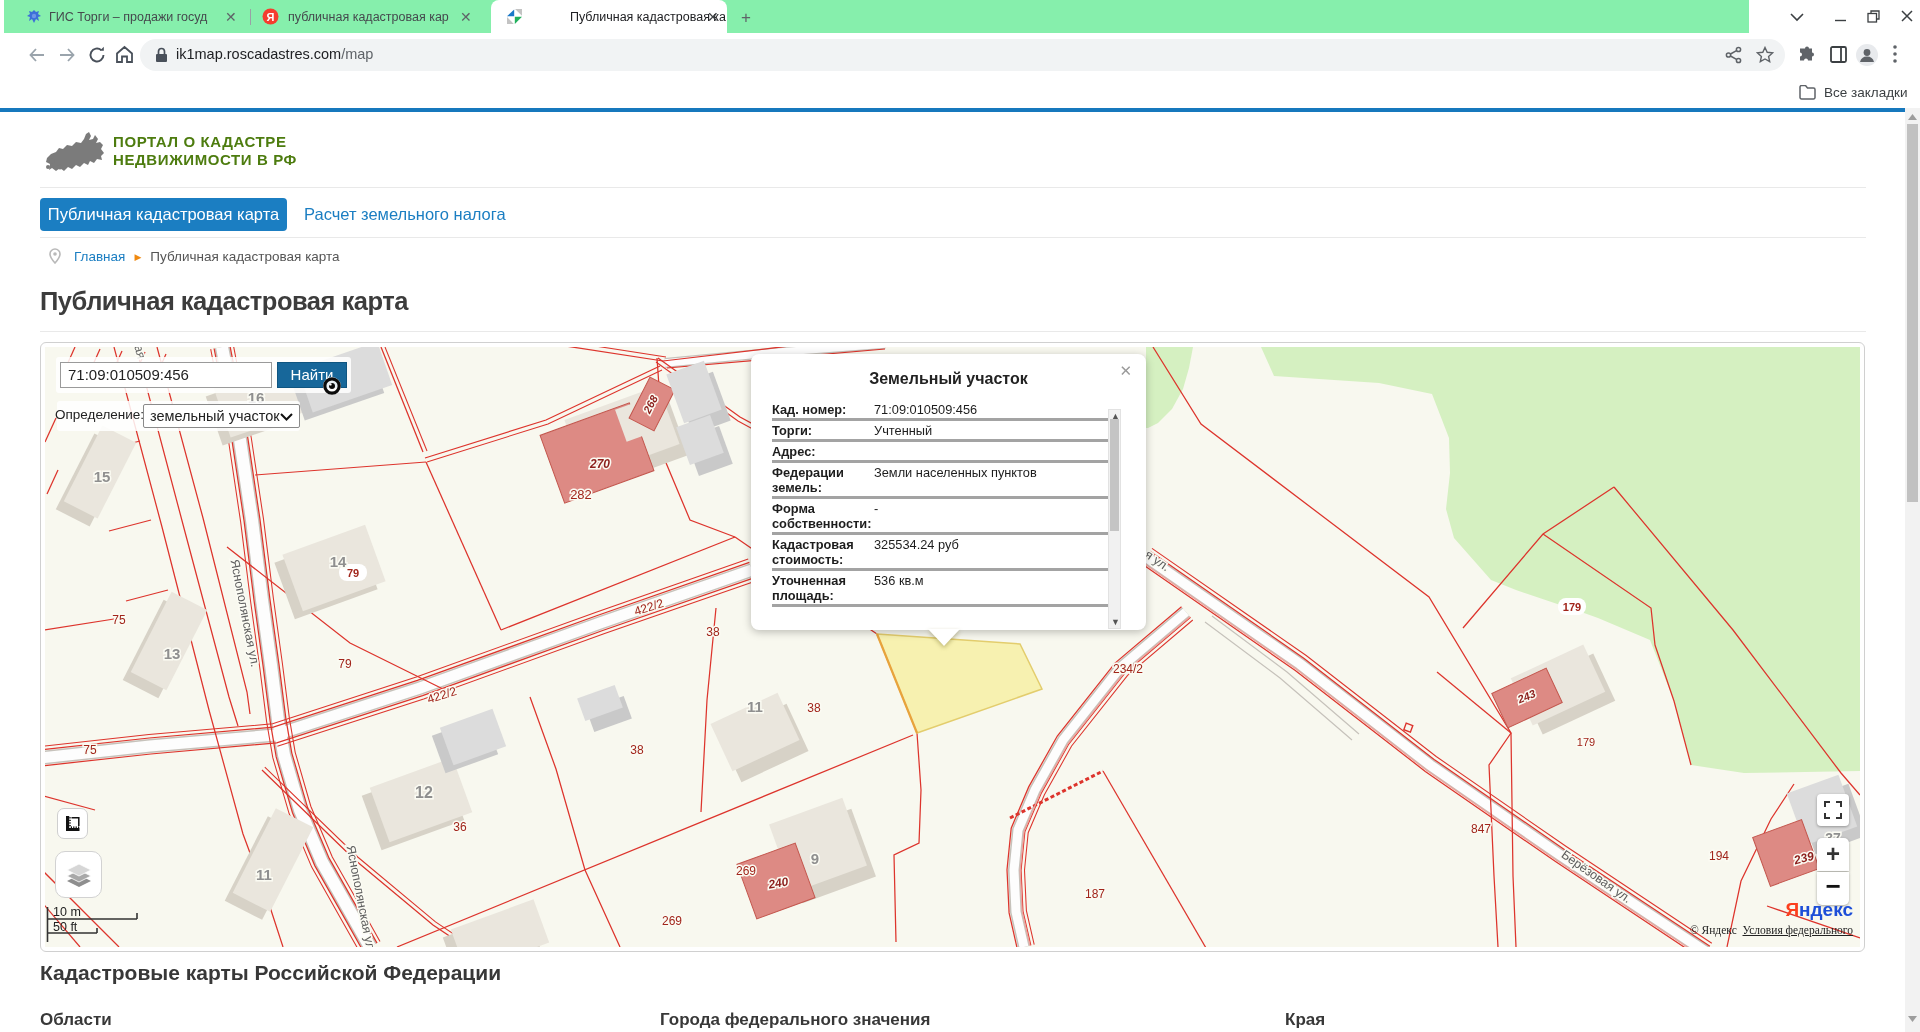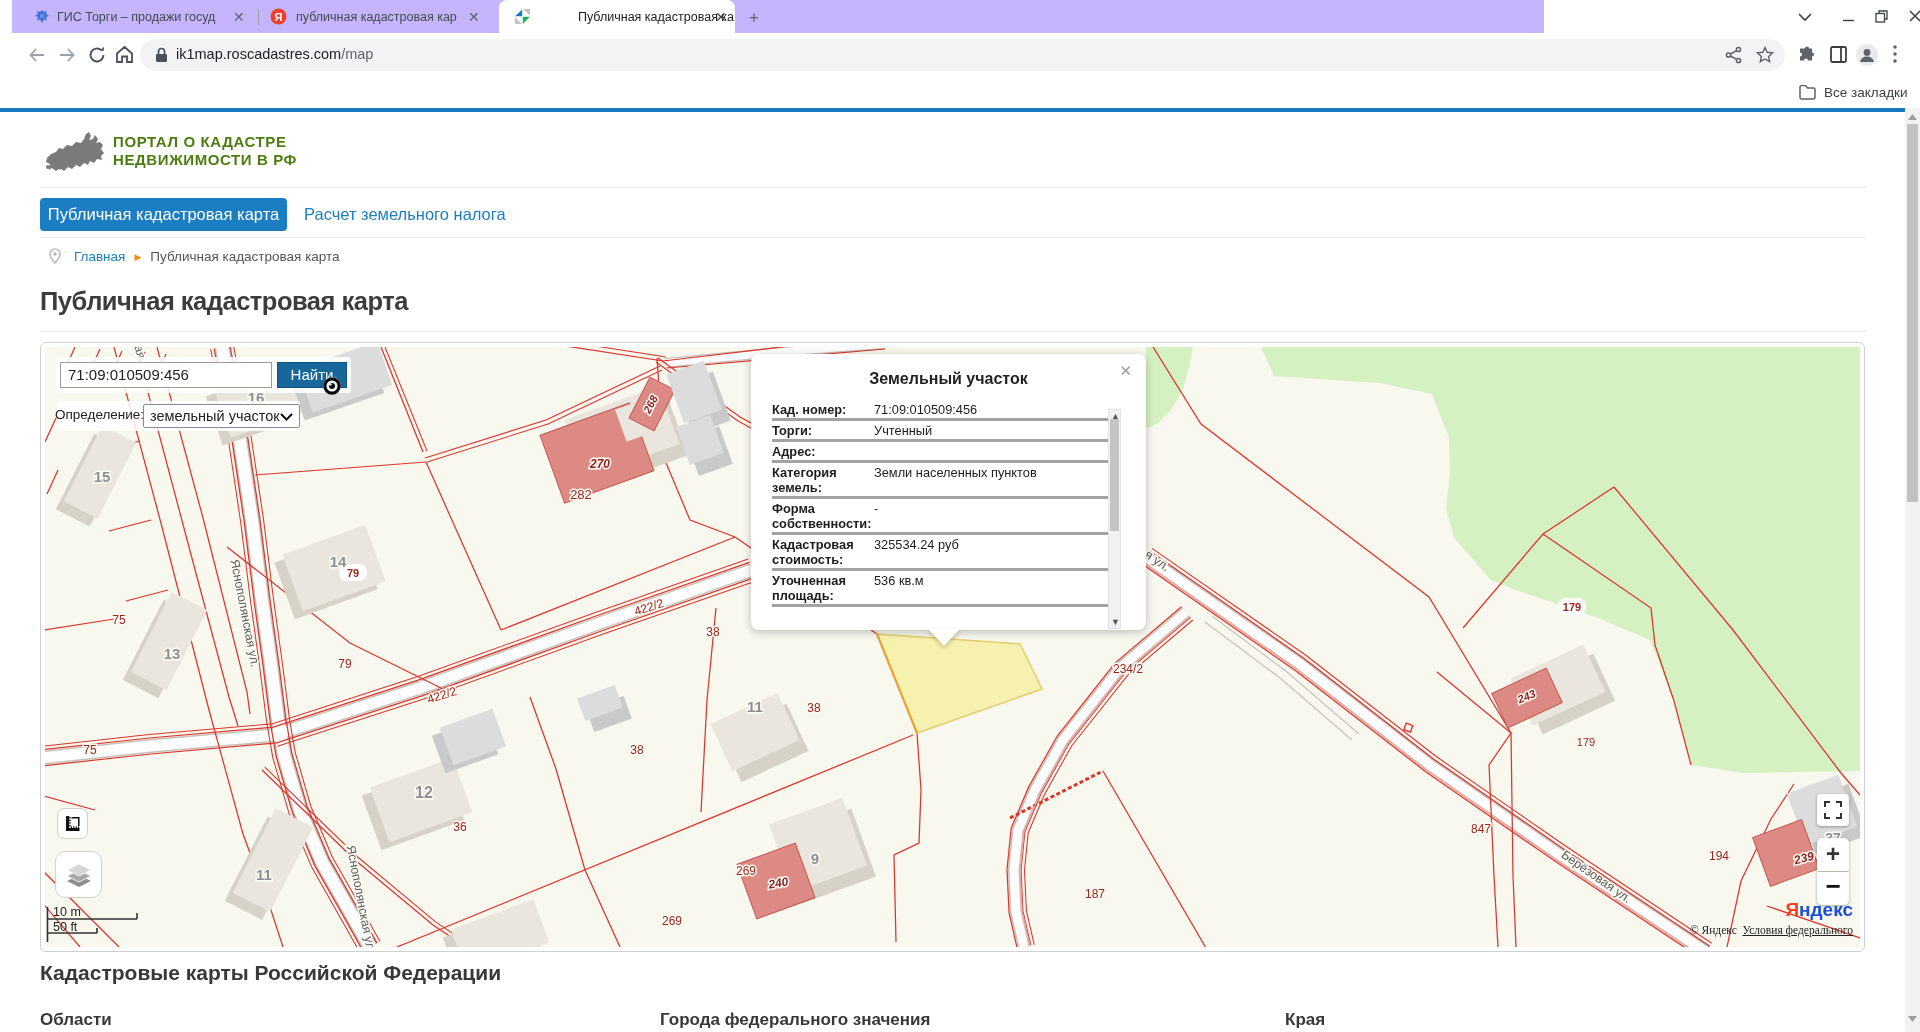--- a/index.html
+++ b/index.html
@@ -1,19 +1,19 @@
 <!DOCTYPE html>
 <html><head>
 <meta charset="utf-8">
 <style>
   * { margin:0; padding:0; box-sizing:border-box; }
   html,body { width:1920px; height:1032px; overflow:hidden; font-family:"Liberation Sans",sans-serif; background:#fff; }
   .abs { position:absolute; }
   
-  #tabbar { position:absolute; left:12px; top:0; width:1532px; height:33px; background:#c4b5fd; }
+  #tabbar { position:absolute; left:4px; top:0; width:1745px; height:33px; background:#86efac; }
   .tab { position:absolute; top:0; height:33px; font-size:13px; color:#45494d; }
   .tabtitle { position:absolute; top:10px; white-space:nowrap; overflow:hidden; font-size:12.5px; }
   .tabx { position:absolute; top:9px; font-size:14px; color:#5f6368; }
   #activetab { position:absolute; left:487px; top:0px; width:236px; height:33px; background:#fff; border-radius:8px 8px 0 0; }
   .tabsep { position:absolute; top:9px; width:1px; height:16px; background:#9aa0a6; }
   #toolbar { position:absolute; left:0; top:33px; width:1920px; height:44px; background:#fff; }
   #urlpill { position:absolute; left:140px; top:6px; width:1645px; height:32px; background:#f1f3f4; border-radius:16px; }
   #bookbar { position:absolute; left:0; top:77px; width:1920px; height:31px; background:#fff; }
   #blueline { position:absolute; left:0; top:108px; width:1905px; height:4px; background:#1778bd; }
   .cicon { position:absolute; }
@@ -372,21 +372,21 @@
             <div class="pv">71:09:010509:456</div>
           </div>
           <div class="prow">
             <div class="pl">Торги:</div>
             <div class="pv">Учтенный</div>
           </div>
           <div class="prow">
             <div class="pl">Адрес:</div>
           </div>
           <div class="prow">
-            <div class="pl">Категория земель:</div>
+            <div class="pl">Федерации земель:</div>
             <div class="pv">Земли населенных пунктов</div>
           </div>
           <div class="prow">
             <div class="pl">Форма собственности:</div>
             <div class="pv">-</div>
           </div>
           <div class="prow">
             <div class="pl">Кадастровая стоимость:</div>
             <div class="pv">325534.24 руб</div>
           </div>

